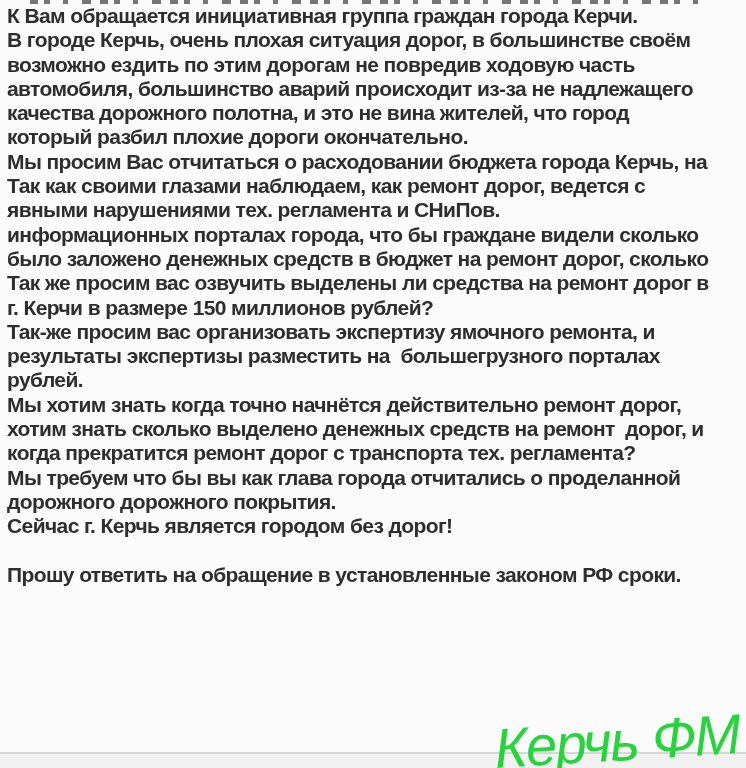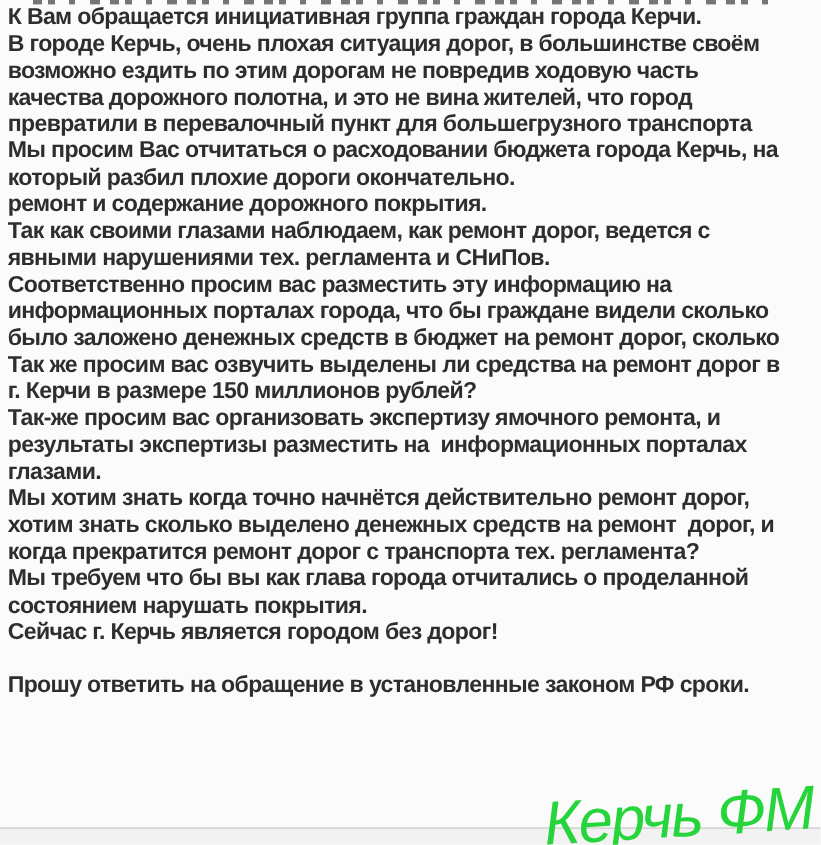--- a/index.html
+++ b/index.html
@@ -54,40 +54,38 @@
 <body>
 
 <div class="page">
 
   <div class="top-fragments"></div>
 
   <div class="body-text">
     <div class="line">К Вам обращается инициативная группа граждан города Керчи.</div>
     <div class="line">В городе Керчь, очень плохая ситуация дорог, в большинстве своём</div>
     <div class="line">возможно ездить по этим дорогам не повредив ходовую часть</div>
+    <div class="line">автомобиля, большинство аварий происходит из-за не надлежащего</div>
     <div class="line">качества дорожного полотна, и это не вина жителей, что город</div>
-    <div class="line">превратили в перевалочный пункт для большегрузного транспорта</div>
+    <div class="line">который разбил плохие дороги окончательно.</div>
     <div class="line">Мы просим Вас отчитаться о расходовании бюджета города Керчь, на</div>
-    <div class="line">который разбил плохие дороги окончательно.</div>
-    <div class="line">ремонт и содержание дорожного покрытия.</div>
     <div class="line">Так как своими глазами наблюдаем, как ремонт дорог, ведется с</div>
     <div class="line">явными нарушениями тех. регламента и СНиПов.</div>
-    <div class="line">Соответственно просим вас разместить эту информацию на</div>
     <div class="line">информационных порталах города, что бы граждане видели сколько</div>
     <div class="line">было заложено денежных средств в бюджет на ремонт дорог, сколько</div>
     <div class="line">Так же просим вас озвучить выделены ли средства на ремонт дорог в</div>
     <div class="line">г. Керчи в размере 150 миллионов рублей?</div>
     <div class="line">Так-же просим вас организовать экспертизу ямочного ремонта, и</div>
-    <div class="line">результаты экспертизы разместить на  информационных порталах</div>
-    <div class="line">глазами.</div>
+    <div class="line">результаты экспертизы разместить на  большегрузного порталах</div>
+    <div class="line">рублей.</div>
     <div class="line">Мы хотим знать когда точно начнётся действительно ремонт дорог,</div>
     <div class="line">хотим знать сколько выделено денежных средств на ремонт  дорог, и</div>
     <div class="line">когда прекратится ремонт дорог с транспорта тех. регламента?</div>
     <div class="line">Мы требуем что бы вы как глава города отчитались о проделанной</div>
-    <div class="line">состоянием нарушать покрытия.</div>
+    <div class="line">дорожного дорожного покрытия.</div>
     <div class="line">Сейчас г. Керчь является городом без дорог!</div>
     <div class="line"></div>
     <div class="line">Прошу ответить на обращение в установленные законом РФ сроки.</div>
   </div>
 
   <div class="divider"></div>
   <div class="footer-strip"></div>
 
   <div class="watermark">Керчь ФМ</div>
 

